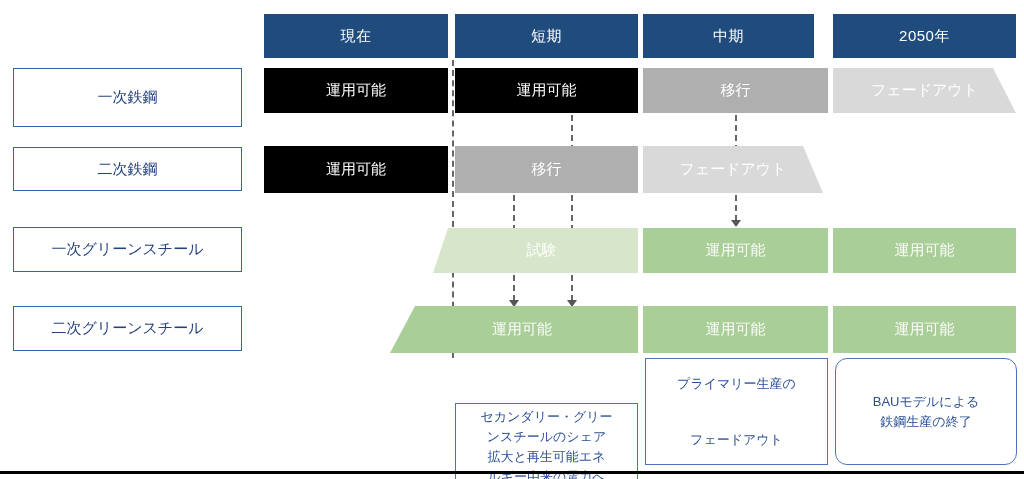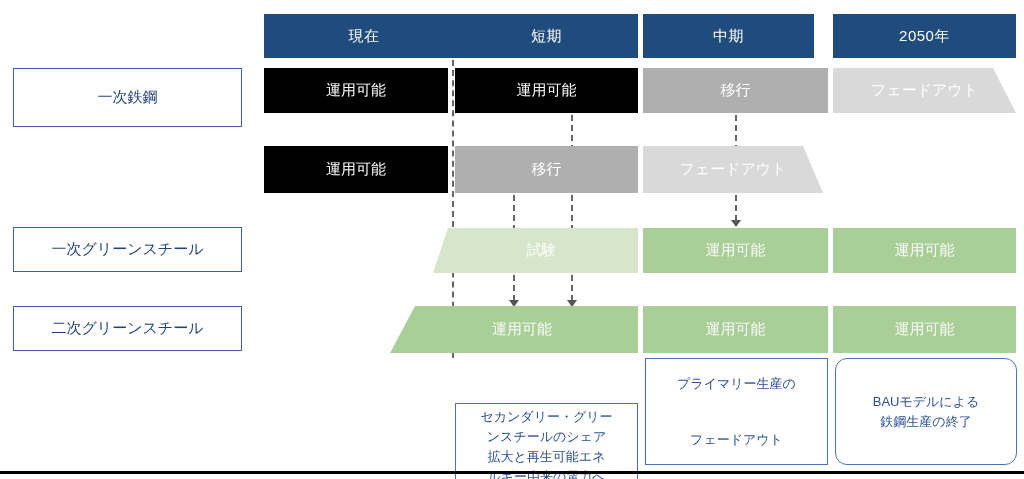--- a/index.html
+++ b/index.html
@@ -46,26 +46,27 @@
     display:flex;flex-direction:column;align-items:center;justify-content:center;
     text-align:center;z-index:2;box-sizing:border-box;
   }
   .rule{position:absolute;left:0;top:471px;width:1024px;height:3px;background:#000;z-index:2;}
 </style>
 </head>
 <body>
 
 <div class="canvas">
 
-  <div class="col-header" style="left:264px;width:184px;padding-left:8px;">現在</div>
+  <div class="col-header" style="left:264px;width:184px;">現在</div>
   <div class="col-header" style="left:455px;width:183px;">短期</div>
   <div class="col-header" style="left:643px;width:171px;">中期</div>
   <div class="col-header" style="left:833px;width:183px;">2050年</div>
 
   <div class="row-label" style="top:68px;height:59px;">一次鉄鋼</div>
+  <div class="row-label" style="top:147px;height:44px;">二次鉄鋼</div>
   <div class="row-label" style="top:227px;height:45px;">一次グリーンスチール</div>
   <div class="row-label" style="top:306px;height:45px;">二次グリーンスチール</div>
 
   <div class="dash" style="left:452px;top:60px;height:298px;"></div>
   <div class="dash" style="left:513px;top:195px;height:106px;"></div>
   <div class="dash" style="left:571px;top:115px;height:186px;"></div>
   <div class="dash" style="left:735px;top:115px;height:106px;"></div>
   <div class="arrowhead" style="left:509px;top:300px;"></div>
   <div class="arrowhead" style="left:567px;top:300px;"></div>
   <div class="arrowhead" style="left:731px;top:220px;"></div>

